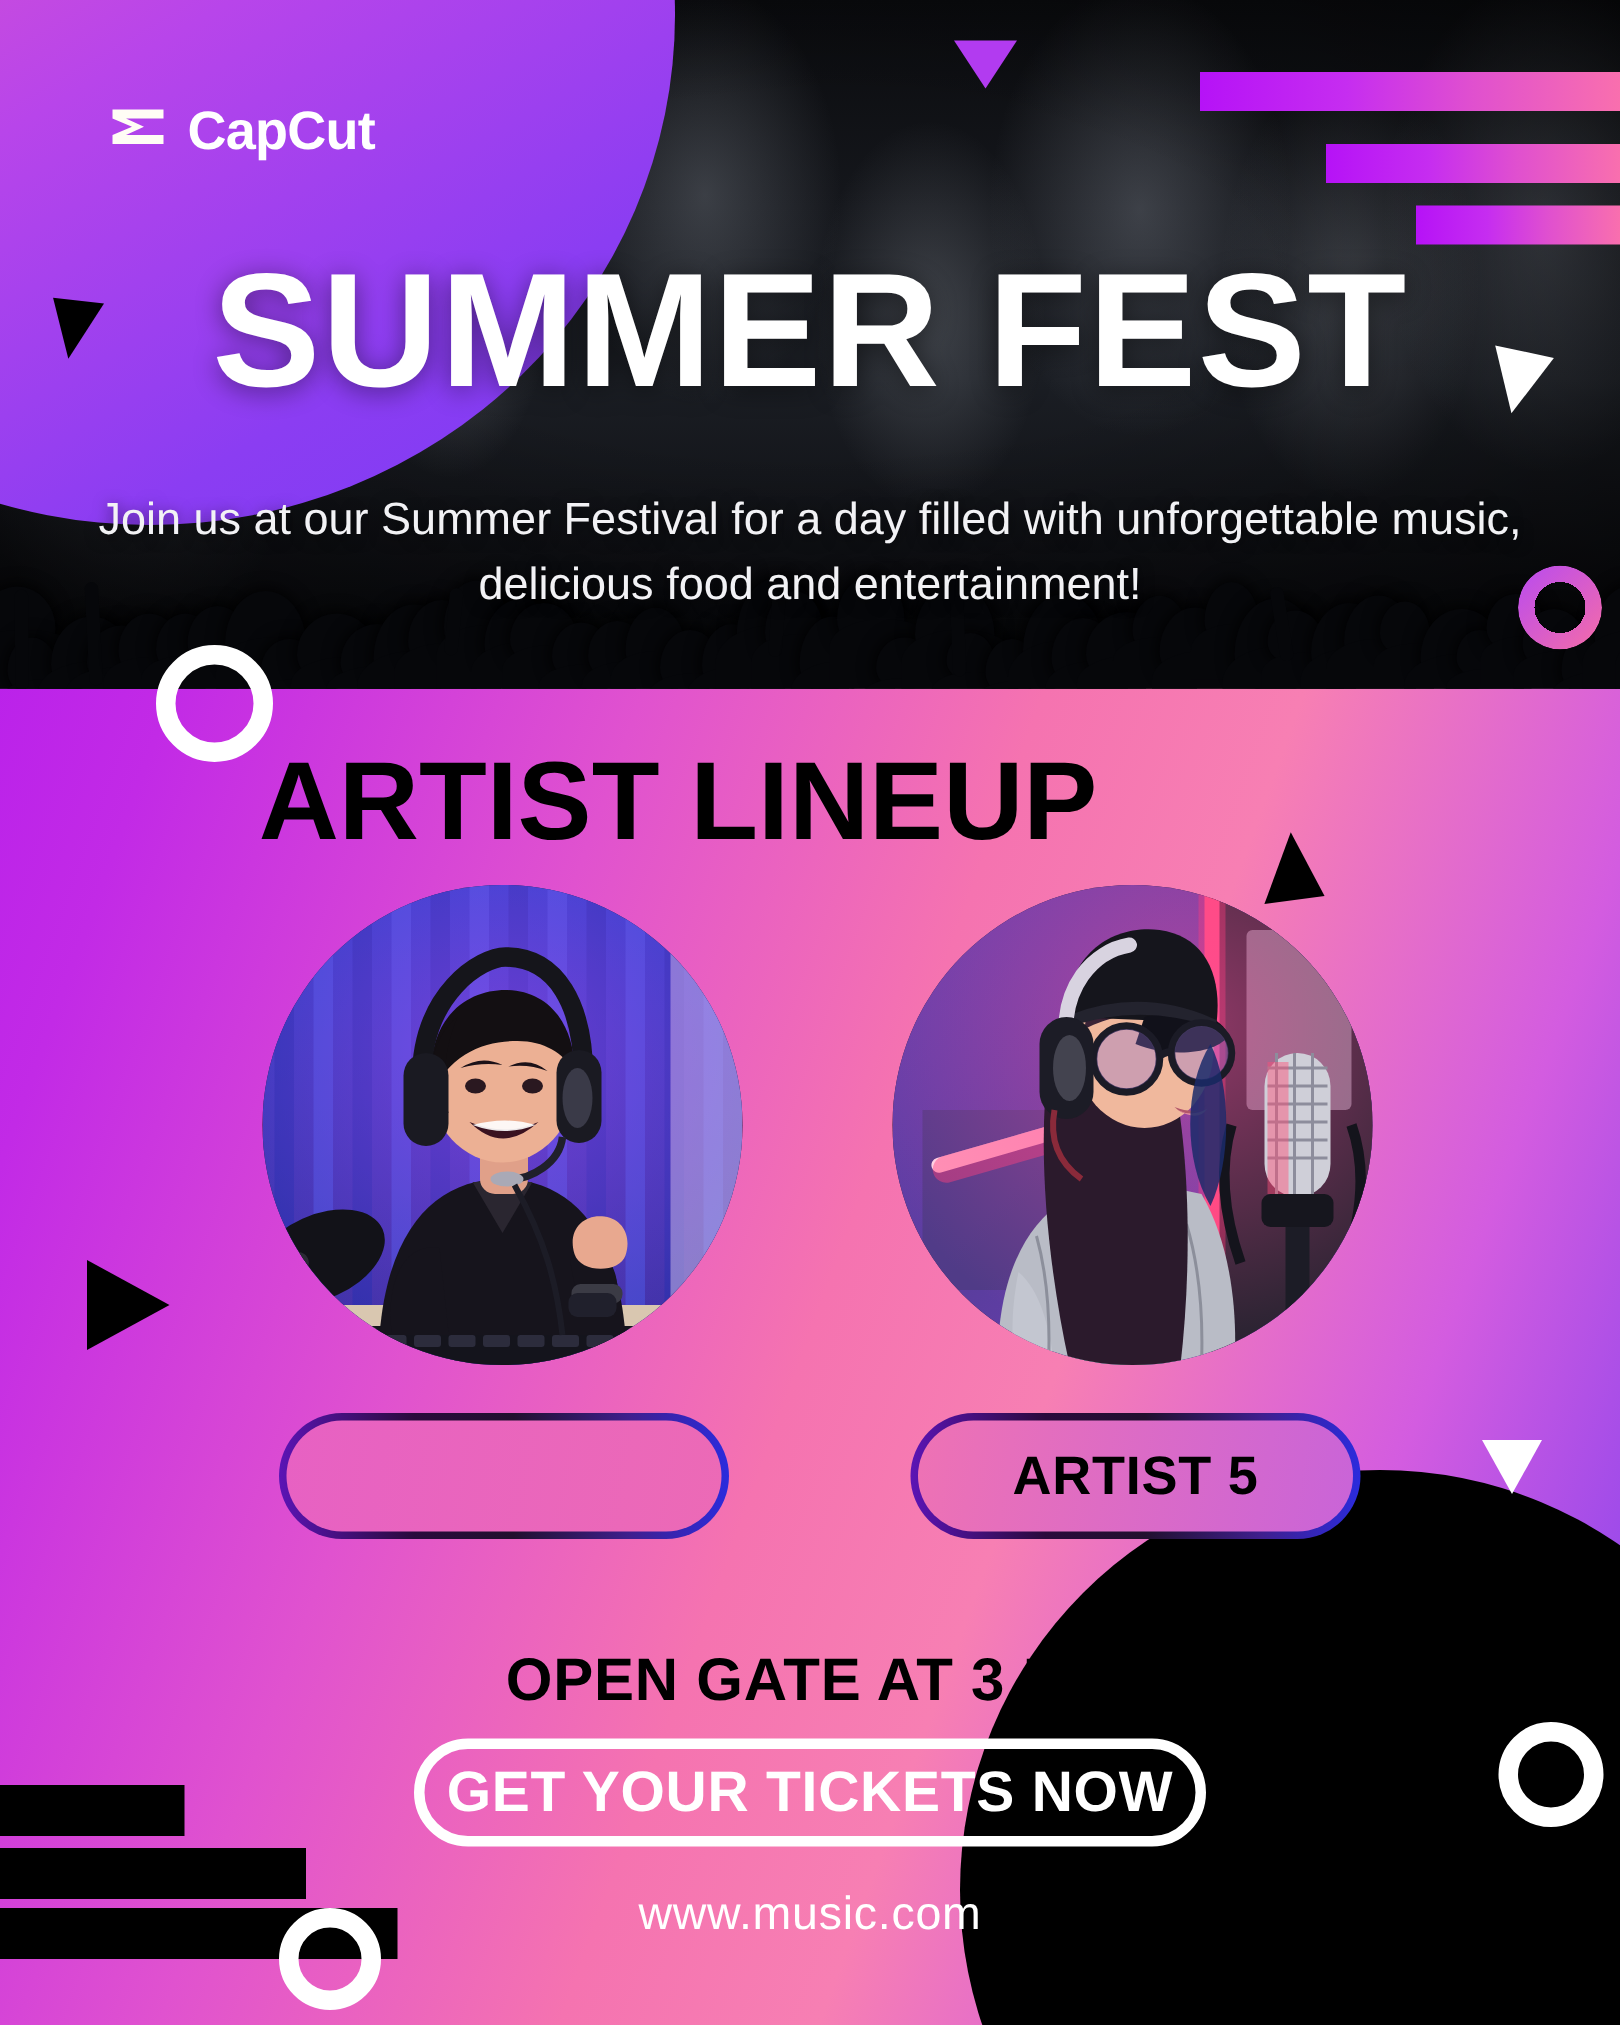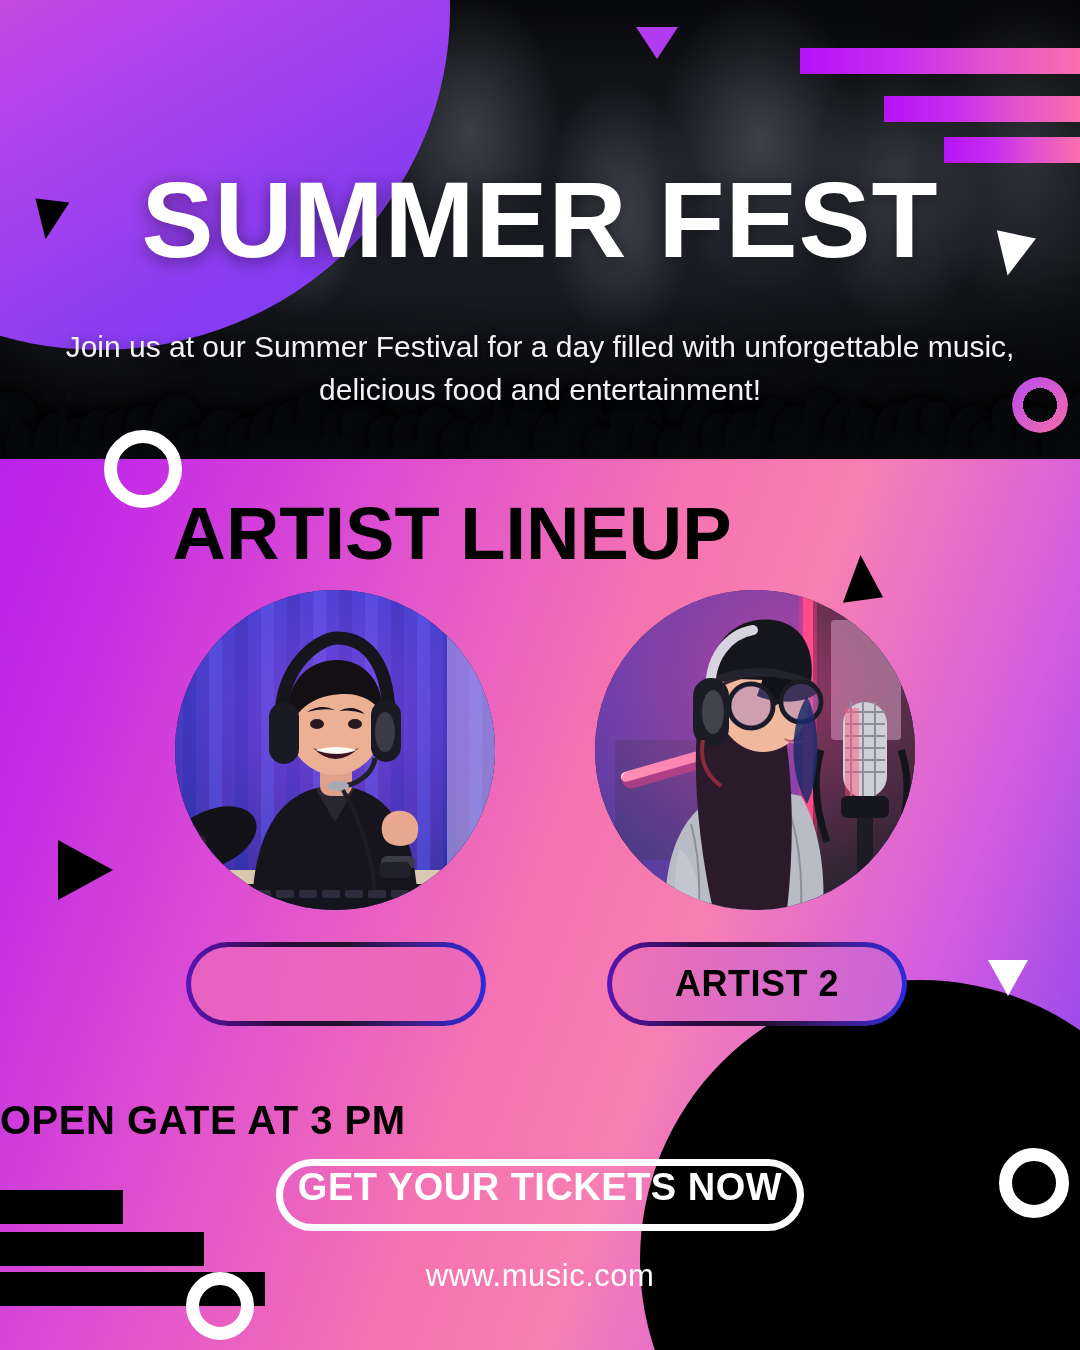--- a/index.html
+++ b/index.html
@@ -83,25 +83,25 @@
   .pill-artist{position:absolute;width:300px;height:84px;border-radius:42px;padding:5px;box-sizing:border-box;
     background:linear-gradient(90deg,#5b14b5 0%,#2a0a3c 30%,#21102e 52%,#3f1f8e 78%,#2b2bdd 100%);}
   .pill-artist .inner{width:100%;height:100%;border-radius:38px;background:transparent;display:flex;align-items:center;justify-content:center;}
   .pill-artist .inner span{color:#000;font-size:36px;font-weight:800;letter-spacing:.5px;}
   #pill1{left:186px;top:942px;}
   #pill2{left:607px;top:942px;}
   .pill-mask{position:absolute;left:5px;top:5px;right:5px;bottom:5px;border-radius:38px;}
 
   
   #date1{position:absolute;left:0;top:1053px;width:1080px;text-align:center;color:#000;font-size:40px;font-weight:800;letter-spacing:.5px;}
-  #date2{position:absolute;left:0;top:1098px;width:1080px;color:#000;font-size:40px;font-weight:800;letter-spacing:.5px;}
+  #date2{position:absolute;left:0;top:1098px;width:1080px;text-align:center;color:#000;font-size:40px;font-weight:800;letter-spacing:.5px;}
 
   
   #cta{position:absolute;left:276px;top:1159px;width:528px;height:72px;border-radius:36px;border:7px solid #fff;box-sizing:border-box;
-    display:flex;align-items:flex-start;justify-content:center;}
+    display:flex;align-items:center;justify-content:center;}
   #cta span{color:#fff;font-size:38px;font-weight:800;letter-spacing:.5px;}
   #url{position:absolute;left:0;top:1258px;width:1080px;text-align:center;color:#fff;font-size:31px;font-weight:400;letter-spacing:.5px;}
 
   
   #logo{position:absolute;left:72px;top:66px;display:flex;align-items:center;gap:13px;}
   #logo .word{color:#fff;font-size:36px;font-weight:700;letter-spacing:-.5px;}
 </style>
 </head>
 <body>
 
@@ -217,20 +217,28 @@
 
   <div class="bar-g" id="bar-g1"></div>
   <div class="bar-g" id="bar-g2"></div>
   <div class="bar-g" id="bar-g3"></div>
 
   <div id="tri-top"></div>
   <div id="tri-hdr-left"></div>
   <div id="tri-hdr-right"></div>
   <div id="ring-grad"></div>
 
+  <div id="logo">
+    <span>
+      <svg width="40" height="29" viewBox="0 0 40 29" aria-hidden="true">
+        <path d="M3 3 H37 V9 H12 L24 14.5 L12 20 H37 V26 H3 V20 L16 14.5 L3 9 Z" fill="#fffdf5"></path>
+      </svg>
+    </span>
+    <span class="word">CapCut</span>
+  </div>
 
   <div id="subtitle">Join us at our Summer Festival for a day filled with unforgettable music, delicious food and entertainment!</div>
   <div id="title">SUMMER FEST</div>
 
   <div id="ring-white-edge"></div>
 
   <div id="blob-br"></div>
   <div class="bar-b" id="bar-b1"></div>
   <div class="bar-b" id="bar-b2"></div>
   <div class="bar-b" id="bar-b3"></div>
@@ -420,21 +428,21 @@
     </svg>
   </div>
 
   <div class="pill-artist" id="pill1">
     <div class="pill-mask" style="background:linear-gradient(100deg,#e761c3 0%,#ec6ab6 100%)"></div>
   </div>
 
   <div class="pill-artist" id="pill2">
     <div class="pill-mask" style="background:linear-gradient(100deg,#ee72b4 0%,#c964d8 100%)"></div>
     <div class="inner" style="position:relative">
-      <span>ARTIST 2</span>
+      <span>ARTIST 5</span>
     </div>
   </div>
 
   <div id="date2">OPEN GATE AT 3 PM</div>
 
   <div id="cta">
     <span>GET YOUR TICKETS NOW</span>
   </div>
 
   <div id="url">www.music.com</div>

